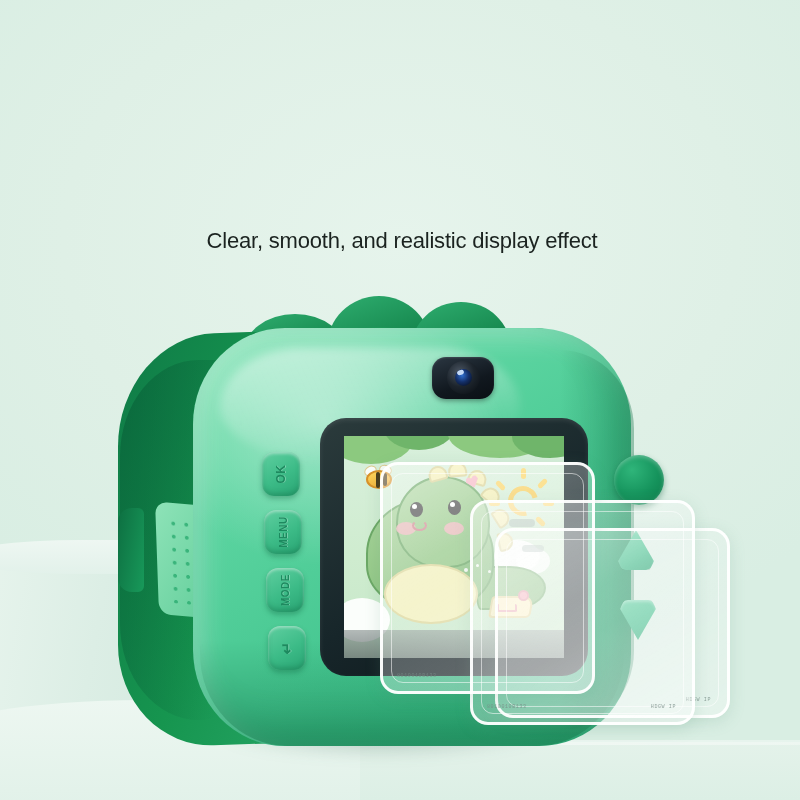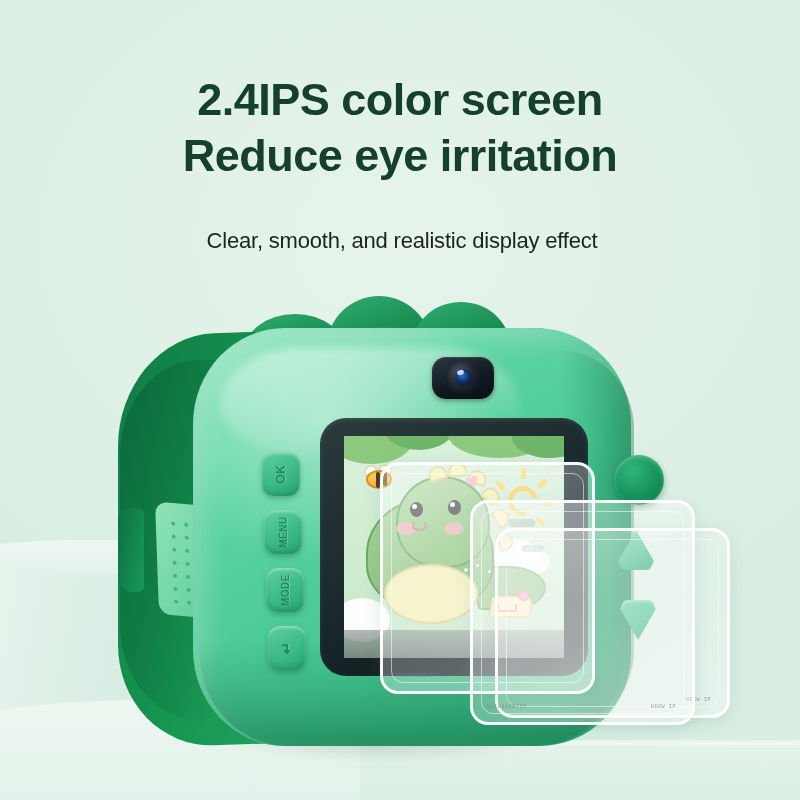--- a/index.html
+++ b/index.html
@@ -328,24 +328,20 @@
 
 <div id="stage">
 
   <div class="bg-wash"></div>
   <div class="podium"></div>
   <div class="podium-top"></div>
   <div class="floor"></div>
   <div class="floor-edge"></div>
   <div class="podium-base"></div>
 
-  <div class="headline">
-    <span>2.4IPS color screen</span>
-    <span class="l2">Reduce eye irritation</span>
-  </div>
   <div class="subhead">Clear, smooth, and realistic display effect</div>
 
   <div class="camera-wrap">
 
     <div class="cam-shadow"></div>
 
     <div class="spikes">
       <div class="spike" style="left:6px;  width:96px;  height:42px;"></div>
       <div class="spike" style="left:78px; width:104px; height:64px;"></div>
       <div class="spike" style="left:162px;width:104px; height:82px;"></div>

